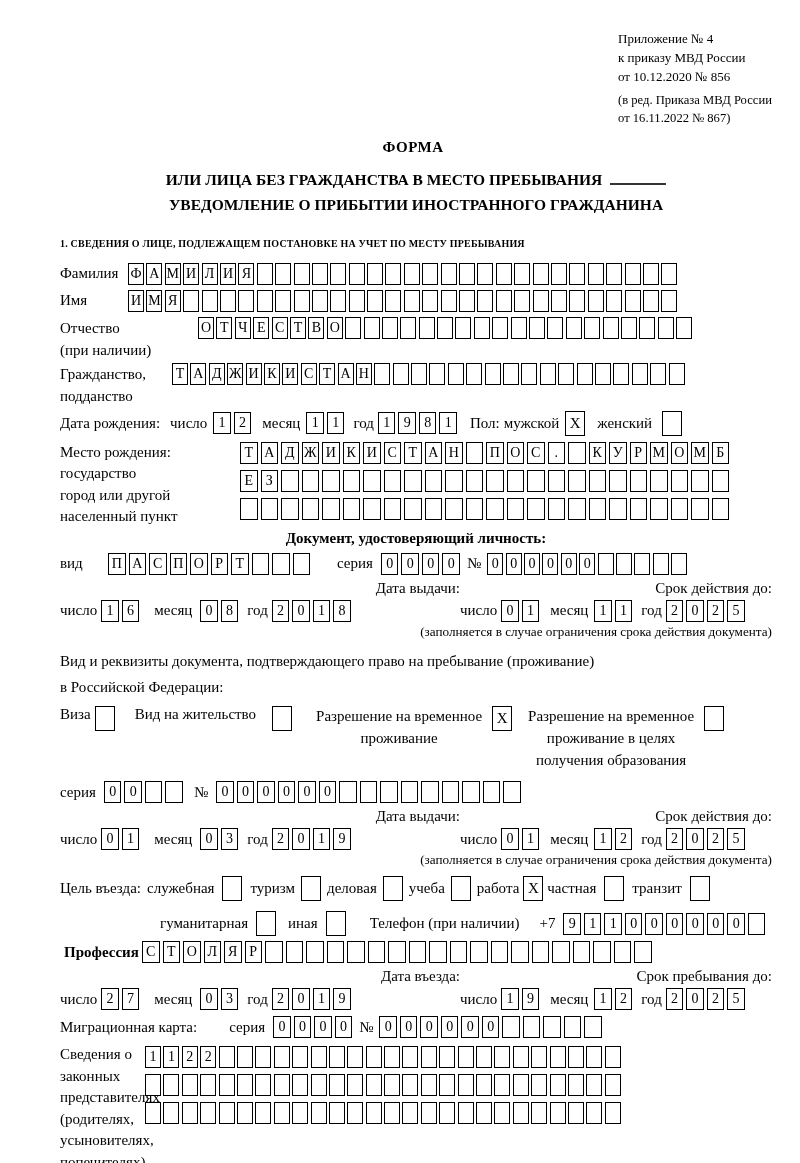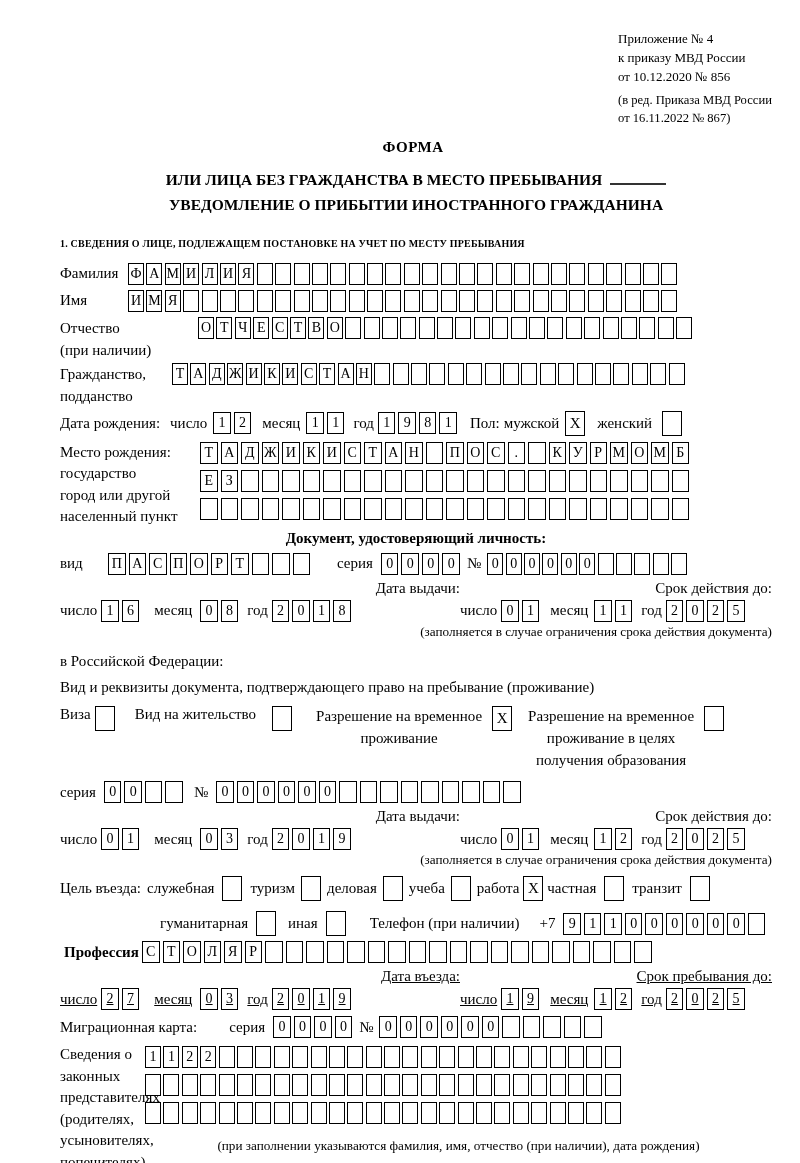--- a/index.html
+++ b/index.html
@@ -254,21 +254,21 @@
         <span class="cbox">8</span>
         <span class="cbox">1</span>
       </span>
     <span class="ml10">Пол:</span>
     <span class="ml4">мужской</span>
     <span class="checkbox ml6">X</span>
     <span class="ml12">женский</span>
     <span class="checkbox ml10"></span>
   </div>
 
-  <div class="frow frow-top" style="margin-top:6px;margin-bottom:2px;">
+  <div class="frow frow-top" style="margin-top:6px;margin-bottom:2px;gap:40px;">
     <span class="flabel lw140" style="line-height:21.5px;">
       <div>Место рождения:</div>
       <div>государство</div>
       <div>город или другой</div>
       <div>населенный пункт</div>
     </span>
     <span class="stack">
       <div class="boxes bw">
           <span class="cbox">Т</span>
           <span class="cbox">А</span>
@@ -431,22 +431,22 @@
             <span class="cbox">0</span>
             <span class="cbox">2</span>
             <span class="cbox">5</span>
           </span>
       </div>
     </div>
   </div>
   <div class="note-right">(заполняется в случае ограничения срока действия документа)</div>
 
   <div class="intro">
+    <div>Вид и реквизиты документа, подтверждающего право на пребывание (проживание)</div>
     <div>в Российской Федерации:</div>
-    <div>Вид и реквизиты документа, подтверждающего право на пребывание (проживание)</div>
   </div>
 
   <div class="options-row">
     <span>Виза</span>
     <span class="checkbox ml4"></span>
     <span class="ml20">Вид на жительство</span>
     <span class="checkbox ml16"></span>
     <span class="opt-multi ml24">
       <div>Разрешение на временное</div>
       <div>проживание</div>
@@ -599,21 +599,21 @@
         <span class="cbox"></span>
         <span class="cbox"></span>
         <span class="cbox"></span>
         <span class="cbox"></span>
         <span class="cbox"></span>
         <span class="cbox"></span>
         <span class="cbox"></span>
       </span>
   </div>
 
-  <div class="dates" style="margin-top:4px;text-decoration:underline;">
+  <div class="dates" style="margin-top:4px;">
     <div class="dcol-l">
       <div class="date-title">Дата въезда:</div>
       <div class="date-fields">
         <span>число</span>
         <span class="boxes bw ml4">
             <span class="cbox">2</span>
             <span class="cbox">7</span>
           </span>
         <span class="ml12">месяц</span>
         <span class="boxes bw ml8">
@@ -765,17 +765,16 @@
           <span class="cbox"></span>
           <span class="cbox"></span>
           <span class="cbox"></span>
           <span class="cbox"></span>
           <span class="cbox"></span>
           <span class="cbox"></span>
           <span class="cbox"></span>
           <span class="cbox"></span>
           <span class="cbox"></span>
         </div>
-      <div class="rep-note">(при заполнении указываются фамилия, имя, отчество (при наличии), дата рождения)</div>
     </span>
   </div>
 
 </div>
 
 </body></html>

